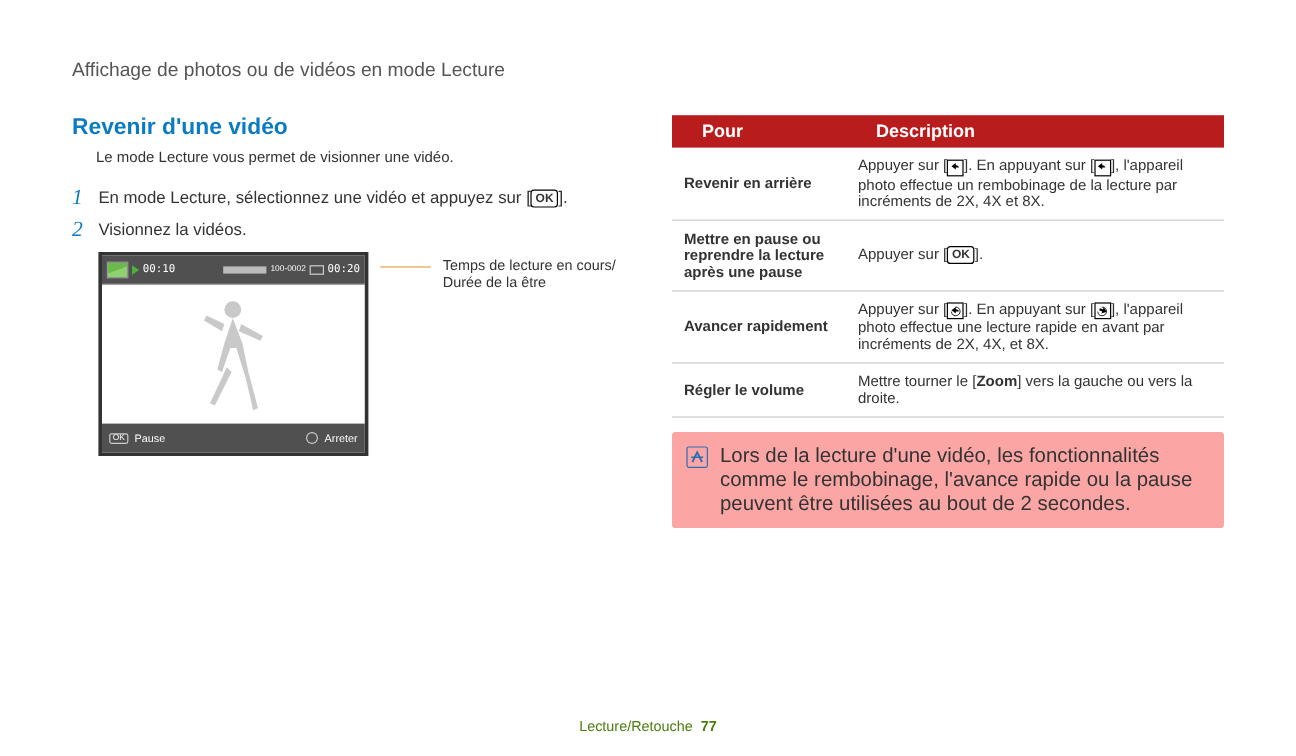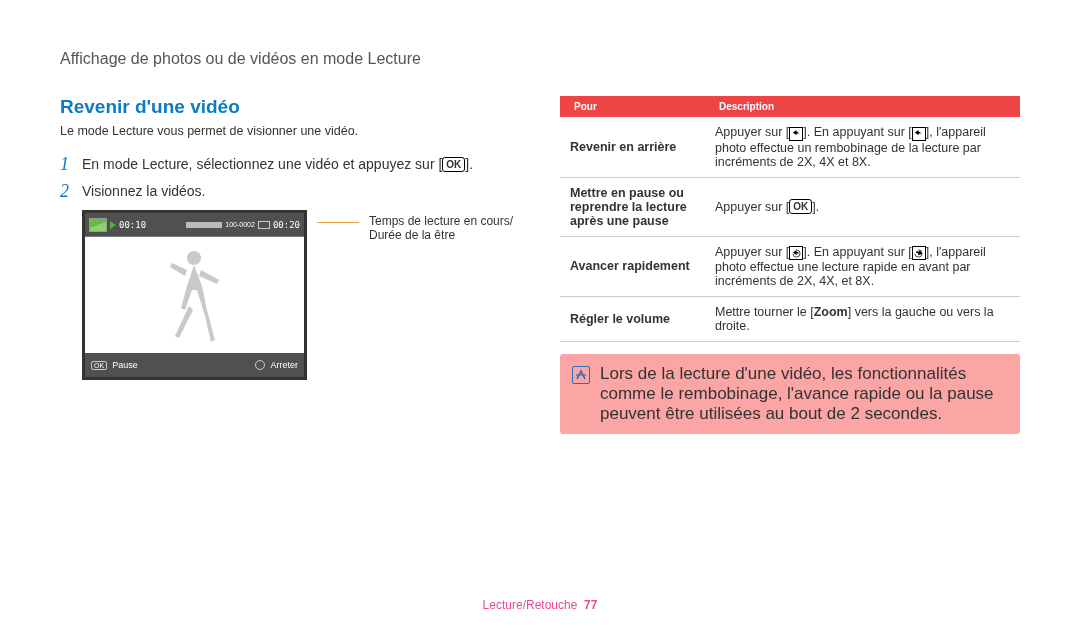--- a/index.html
+++ b/index.html
@@ -26,20 +26,21 @@
   .col-right { flex: 1; }
   h2 {
     color: #0b7cc1;
     font-size: 19px;
     font-weight: 600;
     margin-bottom: 6px;
   }
   .intro {
     font-size: 12.5px;
     margin-bottom: 16px;
+    margin-left: 20px;
   }
   .step {
     display: flex;
     margin-bottom: 6px;
     font-size: 14px;
   }
   .step-num {
     color: #0b7cc1;
     font-style: italic;
     font-size: 18px;
@@ -115,26 +116,26 @@
     position:relative;
     top:4px;
   }
   
   table {
     width:100%;
     border-collapse: collapse;
     font-size:12.5px;
   }
   thead th {
-    background:#ef4444;
+    background:#b91c1c;
     color:#fff;
     text-align:left;
     font-weight:600;
-    padding:5px 14px;
-    font-size:10px;
+    padding:5px 25px;
+    font-size:15px;
   }
   tbody td {
     padding:8px 10px;
     border-bottom:1px solid #ccc;
     vertical-align:middle;
   }
   tbody td:first-child {
     font-weight:700;
     width:145px;
   }
@@ -165,21 +166,21 @@
     flex-shrink:0;
     margin-top:2px;
   }
   .note-icon svg{width:12px;height:12px;}
   .footer{
     position:absolute;
     bottom:18px;
     left:0;right:0;
     text-align:center;
     font-size:12px;
-    color:#ec4899;
+    color:#4d7c0f;
   }
   .footer b{font-weight:700;}
 </style>
 </head>
 <body>
 
 <div class="breadcrumb">Affichage de photos ou de vidéos en mode Lecture</div>
 
 <div class="columns">
   <div class="col col-left">

